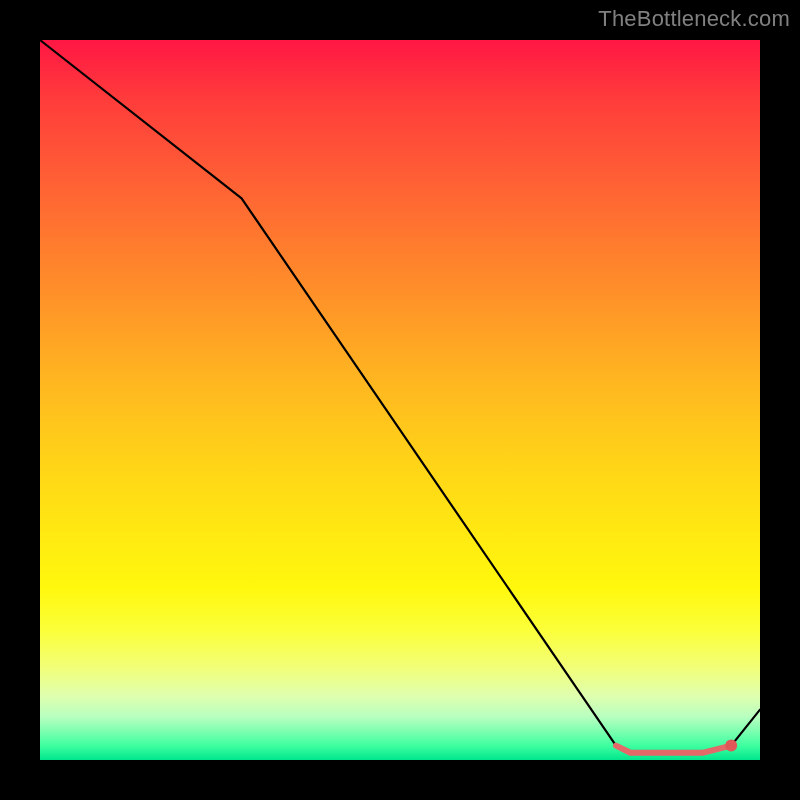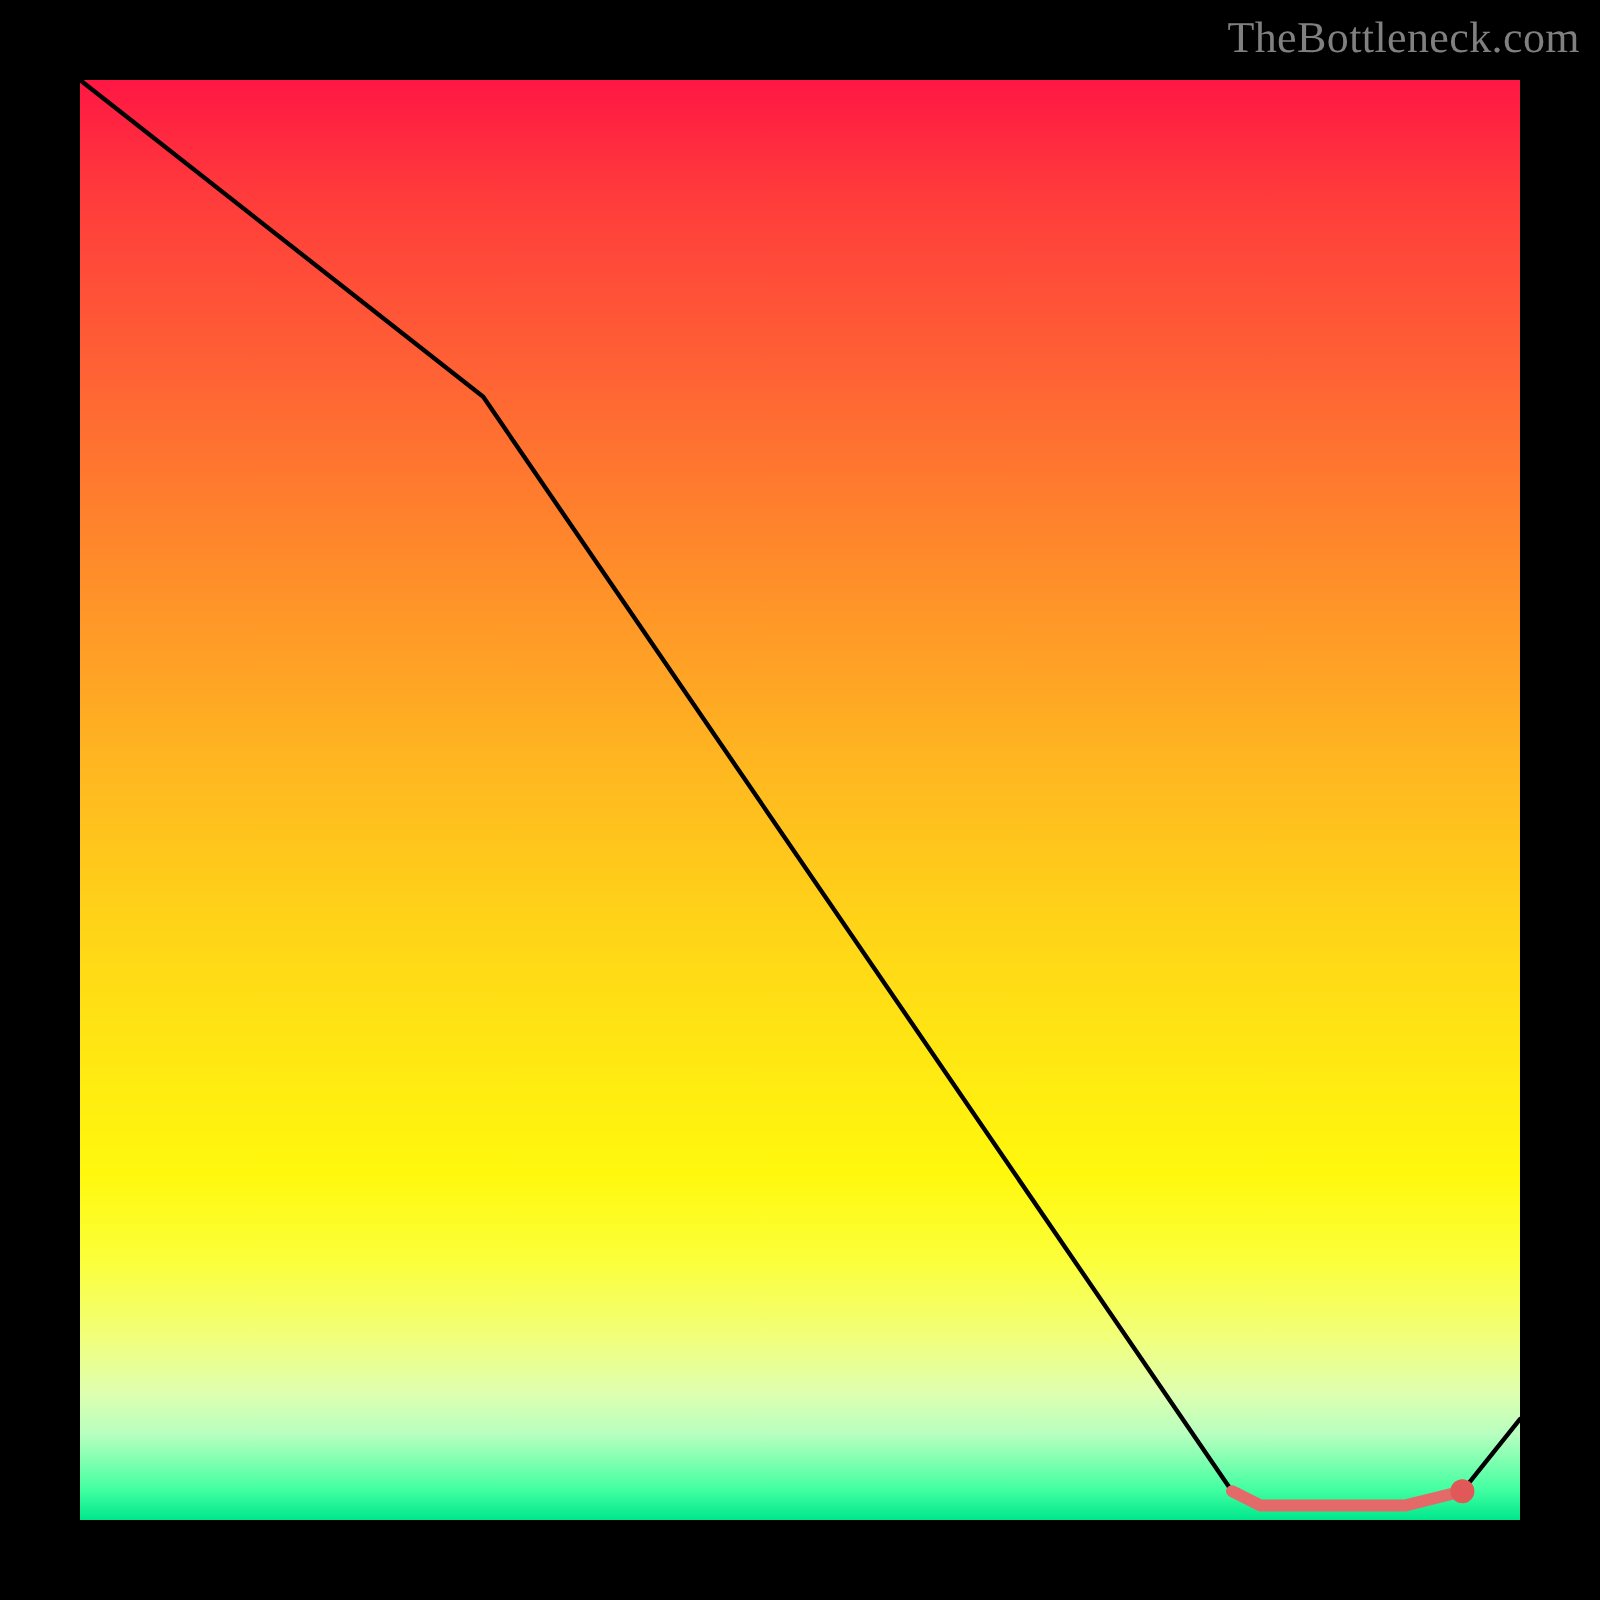--- a/index.html
+++ b/index.html
@@ -43,21 +43,20 @@
     );
   }
   .watermark {
     position: absolute;
     top: 6px;
     right: 10px;
     color: #808080;
     font-size: 22px;
     font-weight: 400;
     letter-spacing: 0.2px;
-    font-family: Liberation Serif, serif;
   }
   svg.overlay {
     position: absolute;
     left: 0;
     top: 0;
     width: 720px;
     height: 720px;
     overflow: visible;
   }
   .curve-main {

